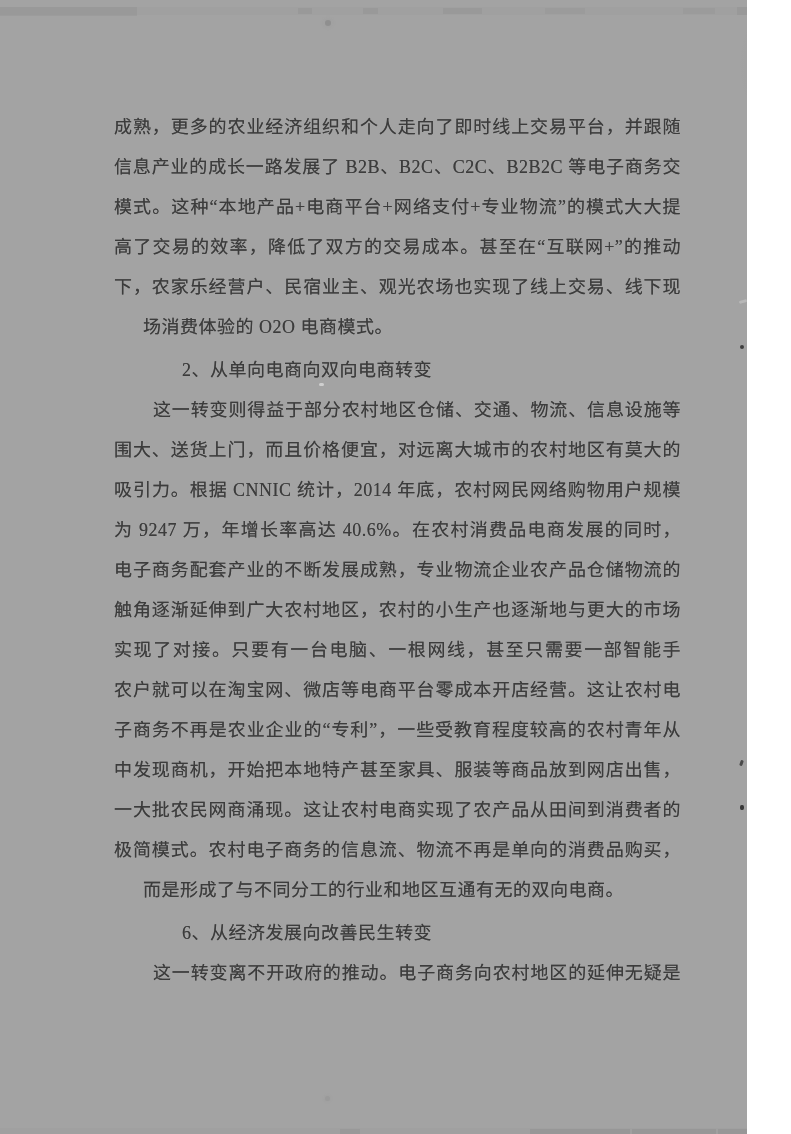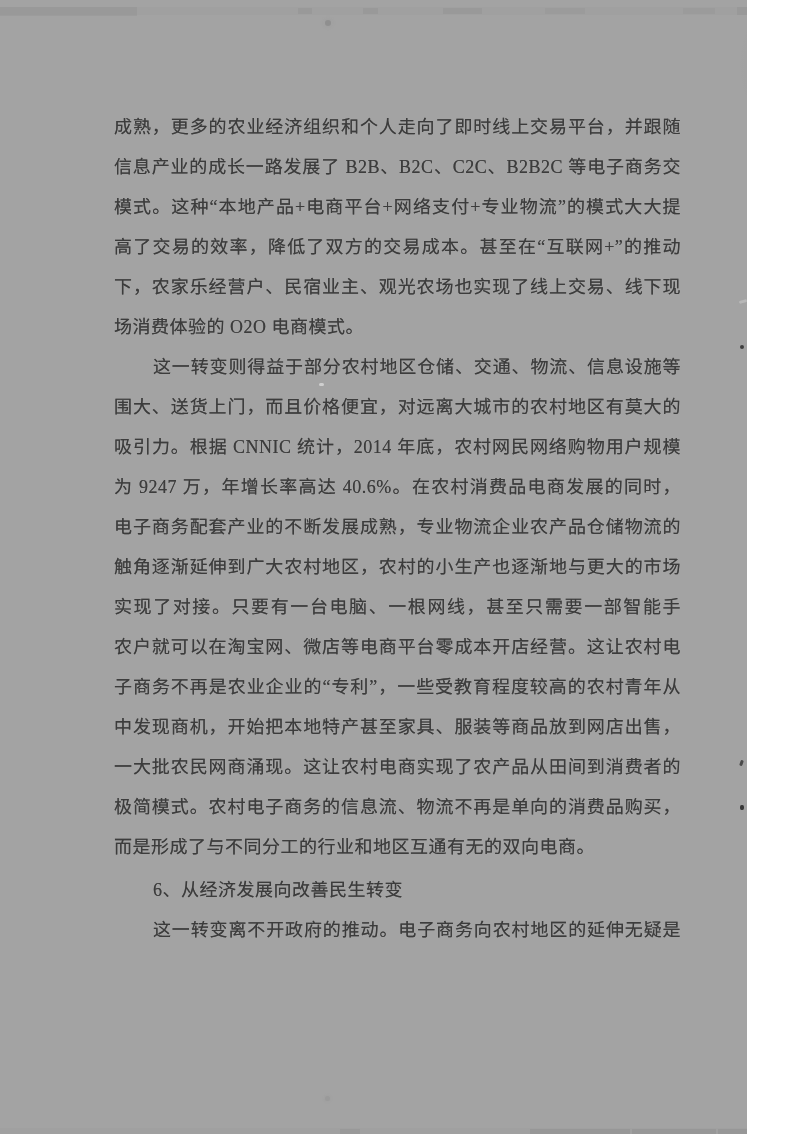--- a/index.html
+++ b/index.html
@@ -29,20 +29,21 @@
   .line {
     height: 40px;
     overflow: hidden;
   }
   .line.fill {
     text-align: justify;
     text-align-last: justify;
   }
   .line.end, .line.heading {
     text-align: left;
+    margin-left: 29px;
   }
   .line.indent {
     text-indent: 39px;
   }
   .line.gap {
     margin-top: 3px;
   }
   
   .artifact {
     position: absolute;
@@ -67,20 +68,21 @@
   <div class="artifact seg" style="left:737px; top:7px; width:54px; height:8px;"></div>
   <div class="artifact" style="left:735px; top:20px; width:56px; height:110px; background:radial-gradient(ellipse at 70% 40%, rgba(0,0,0,0.025), rgba(0,0,0,0) 70%);"></div>
 
   <div class="textblock" id="textblock">
       <div class="line fill">成熟，更多的农业经济组织和个人走向了即时线上交易平台，并跟随</div>
       <div class="line fill">信息产业的成长一路发展了 B2B、B2C、C2C、B2B2C 等电子商务交易</div>
       <div class="line fill">模式。这种“本地产品+电商平台+网络支付+专业物流”的模式大大提</div>
       <div class="line fill">高了交易的效率，降低了双方的交易成本。甚至在“互联网+”的推动</div>
       <div class="line fill">下，农家乐经营户、民宿业主、观光农场也实现了线上交易、线下现</div>
       <div class="line end">场消费体验的 O2O 电商模式。</div>
+      <div class="line heading indent gap">2、从单向电商向双向电商转变</div>
       <div class="line fill indent">这一转变则得益于部分农村地区仓储、交通、物流、信息设施等</div>
       <div class="line fill">围大、送货上门，而且价格便宜，对远离大城市的农村地区有莫大的</div>
       <div class="line fill">吸引力。根据 CNNIC 统计，2014 年底，农村网民网络购物用户规模</div>
       <div class="line fill">为 9247 万，年增长率高达 40.6%。在农村消费品电商发展的同时，</div>
       <div class="line fill">电子商务配套产业的不断发展成熟，专业物流企业农产品仓储物流的</div>
       <div class="line fill">触角逐渐延伸到广大农村地区，农村的小生产也逐渐地与更大的市场</div>
       <div class="line fill">实现了对接。只要有一台电脑、一根网线，甚至只需要一部智能手机，</div>
       <div class="line fill">农户就可以在淘宝网、微店等电商平台零成本开店经营。这让农村电</div>
       <div class="line fill">子商务不再是农业企业的“专利”，一些受教育程度较高的农村青年从</div>
       <div class="line fill">中发现商机，开始把本地特产甚至家具、服装等商品放到网店出售，</div>

